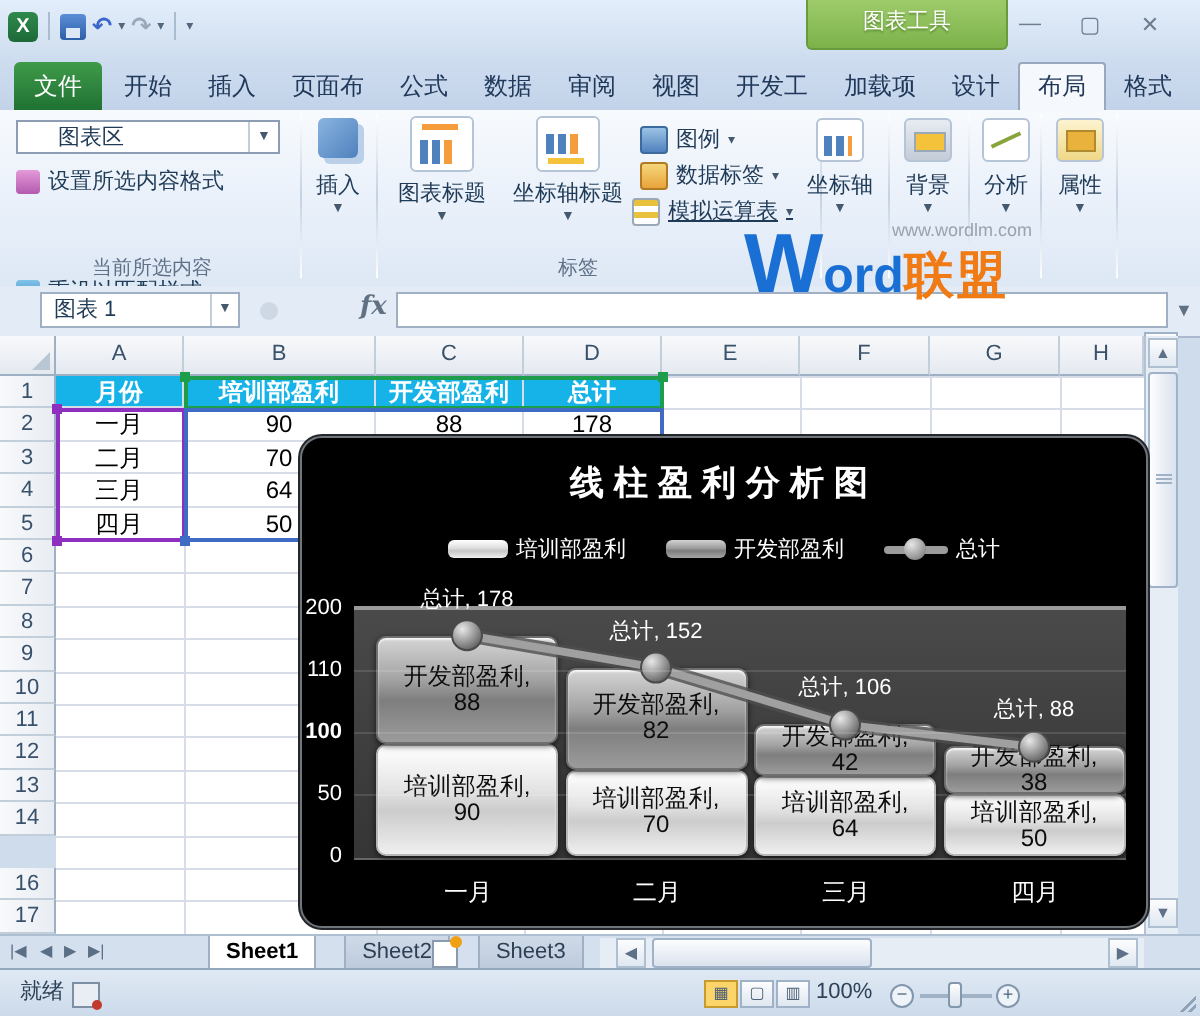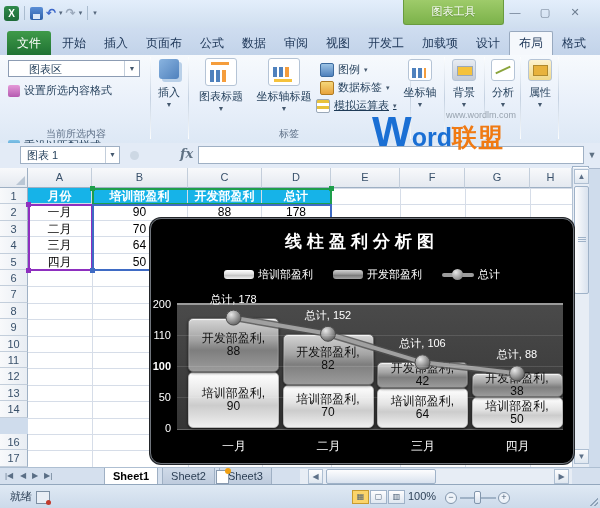--- a/index.html
+++ b/index.html
@@ -486,21 +486,21 @@
         <div class="grip"></div>
       </div>
     <div class="btn" style="top:281px;">▼</div>
   </div>
 
   <div class="abs tabbar">
     <div class="abs navgl" style="left:5px;">|◀</div>
     <div class="abs navgl" style="left:20px;">◀</div>
     <div class="abs navgl" style="left:32px;">▶</div>
     <div class="abs navgl" style="left:44px;">▶|</div>
-    <div class="abs" id="sheettabs" style="left:60px;top:0;display:flex;gap:4px;padding-left:44px;">
+    <div class="abs" id="sheettabs" style="left:60px;top:0;display:flex;gap:14px;padding-left:44px;">
         <div class="sheettab active">Sheet1</div>
         <div class="sheettab">Sheet2</div>
         <div class="sheettab">Sheet3</div>
       </div>
     <div class="abs" style="left:216px;top:2px;width:11px;height:12px;background:#fff;border:1px solid #8a9bb0;">
         <i style="position:absolute;right:-3px;top:-3px;width:6px;height:6px;border-radius:50%;background:#f0a013;"></i>
       </div>
     <div class="hsb" style="left:300px;width:272px;">
       <div class="btn" style="left:8px;">◀</div>
       <div class="hthumb" style="left:26px;"></div>

